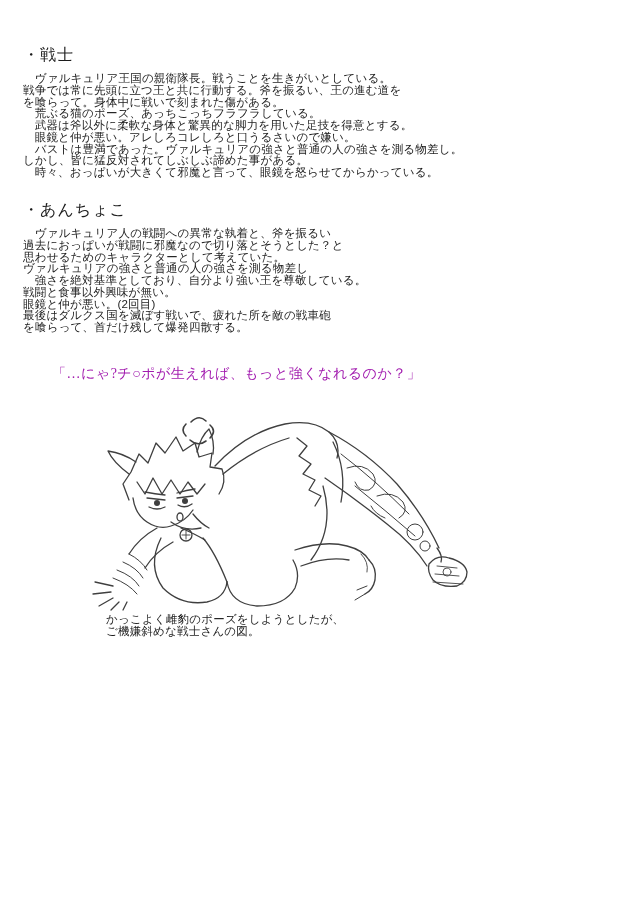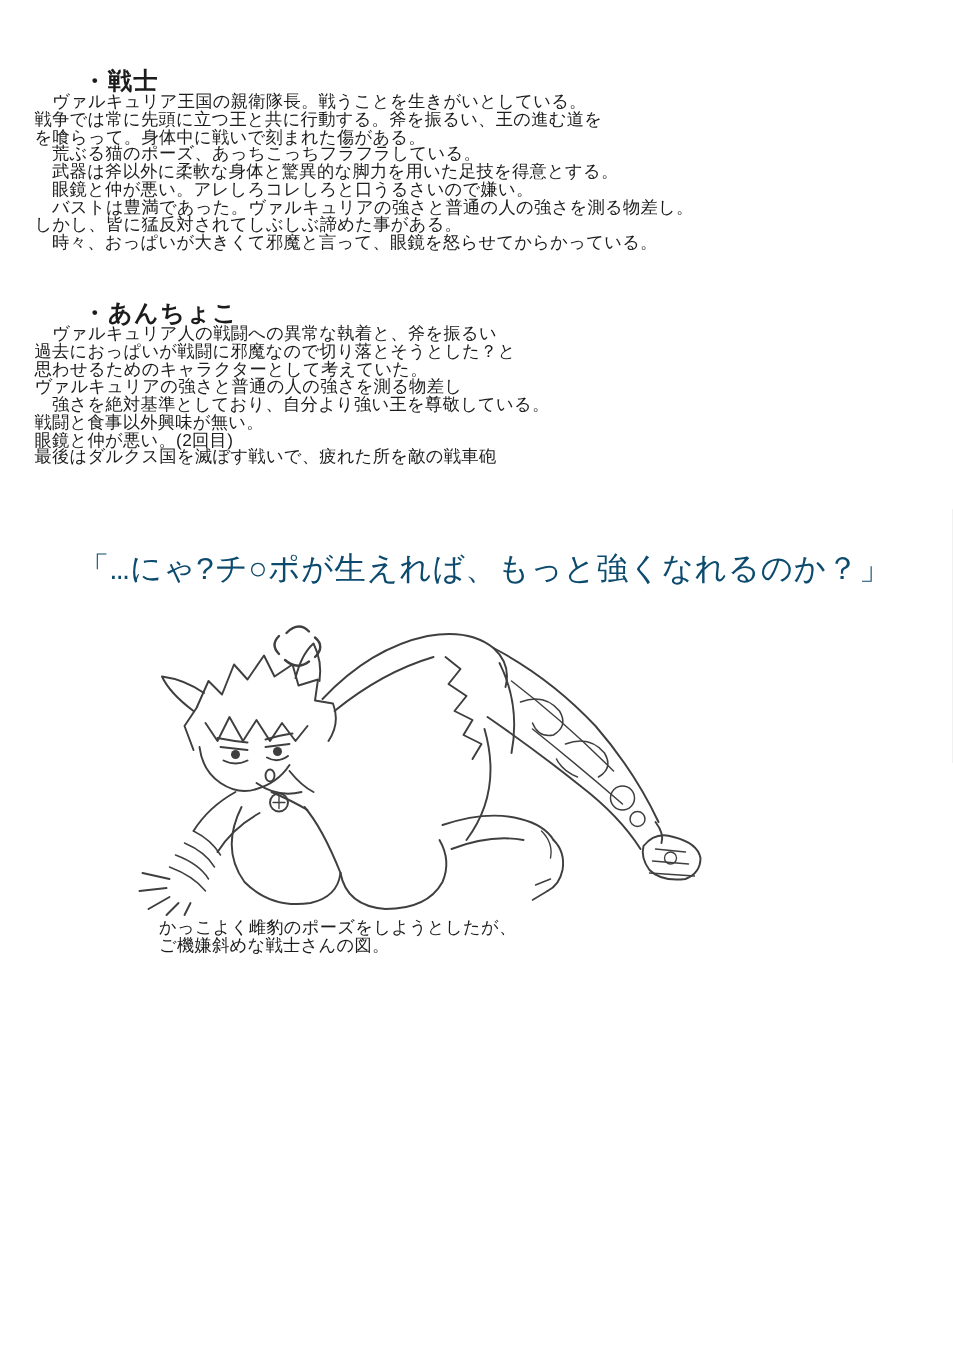--- a/index.html
+++ b/index.html
@@ -9,40 +9,39 @@
     height: 898px;
     background: #ffffff;
     margin: 0 auto;
     overflow: hidden;
     font-family: "Liberation Sans", "DejaVu Sans", sans-serif;
     color: #1c1c1c;
   }
   .sec { position: absolute; left: 23px; }
   .sec-heading {
     font-size: 16px;
-    font-weight: bold;
+    font-weight: normal;
     line-height: 17px;
     letter-spacing: 1px;
-    margin-left: 32px;
   }
-  .sec-lines { margin-top: 0; }
+  .sec-lines { margin-top: 10px; }
   .jline {
     font-size: 11.5px;
     line-height: 11.75px;
     white-space: pre;
     letter-spacing: 0.2px;
   }
   .quote {
     position: absolute;
     left: 52px;
     top: 365px;
-    font-family: Liberation Mono, monospace;
-    font-size: 21px;
+    font-family: Liberation Serif, serif;
+    font-size: 14px;
     letter-spacing: 0.5px;
-    color: #0c4a6e;
+    color: #a21caf;
   }
   .illustration {
     position: absolute;
     left: 85px;
     top: 410px;
     width: 420px;
     height: 204px;
   }
   .illustration svg { width: 100%; height: 100%; }
   .caption {
@@ -75,20 +74,21 @@
     <div class="sec-heading">・あんちょこ</div>
     <div class="sec-lines">
       <div class="jline">　ヴァルキュリア人の戦闘への異常な執着と、斧を振るい</div>
       <div class="jline">過去におっぱいが戦闘に邪魔なので切り落とそうとした？と</div>
       <div class="jline">思わせるためのキャラクターとして考えていた。</div>
       <div class="jline">ヴァルキュリアの強さと普通の人の強さを測る物差し</div>
       <div class="jline">　強さを絶対基準としており、自分より強い王を尊敬している。</div>
       <div class="jline">戦闘と食事以外興味が無い。</div>
       <div class="jline">眼鏡と仲が悪い。(2回目)</div>
       <div class="jline">最後はダルクス国を滅ぼす戦いで、疲れた所を敵の戦車砲</div>
+      <div class="jline">を喰らって、首だけ残して爆発四散する。</div>
     </div>
   </div>
 
   <div class="quote">「…にゃ?チ○ポが生えれば、もっと強くなれるのか？」</div>
 
   <div class="illustration" role="img" aria-label="荒ぶる猫のポーズをとる戦士のラフ画（怒りマーク付き）">
     <svg viewBox="0 0 420 204" xmlns="http://www.w3.org/2000/svg" fill="none" stroke="#3f3f3f" stroke-width="1.3" stroke-linecap="round" stroke-linejoin="round">
 
       <g stroke-width="1.6">
         <path d="M106,12 Q114,4 121,11"></path>

